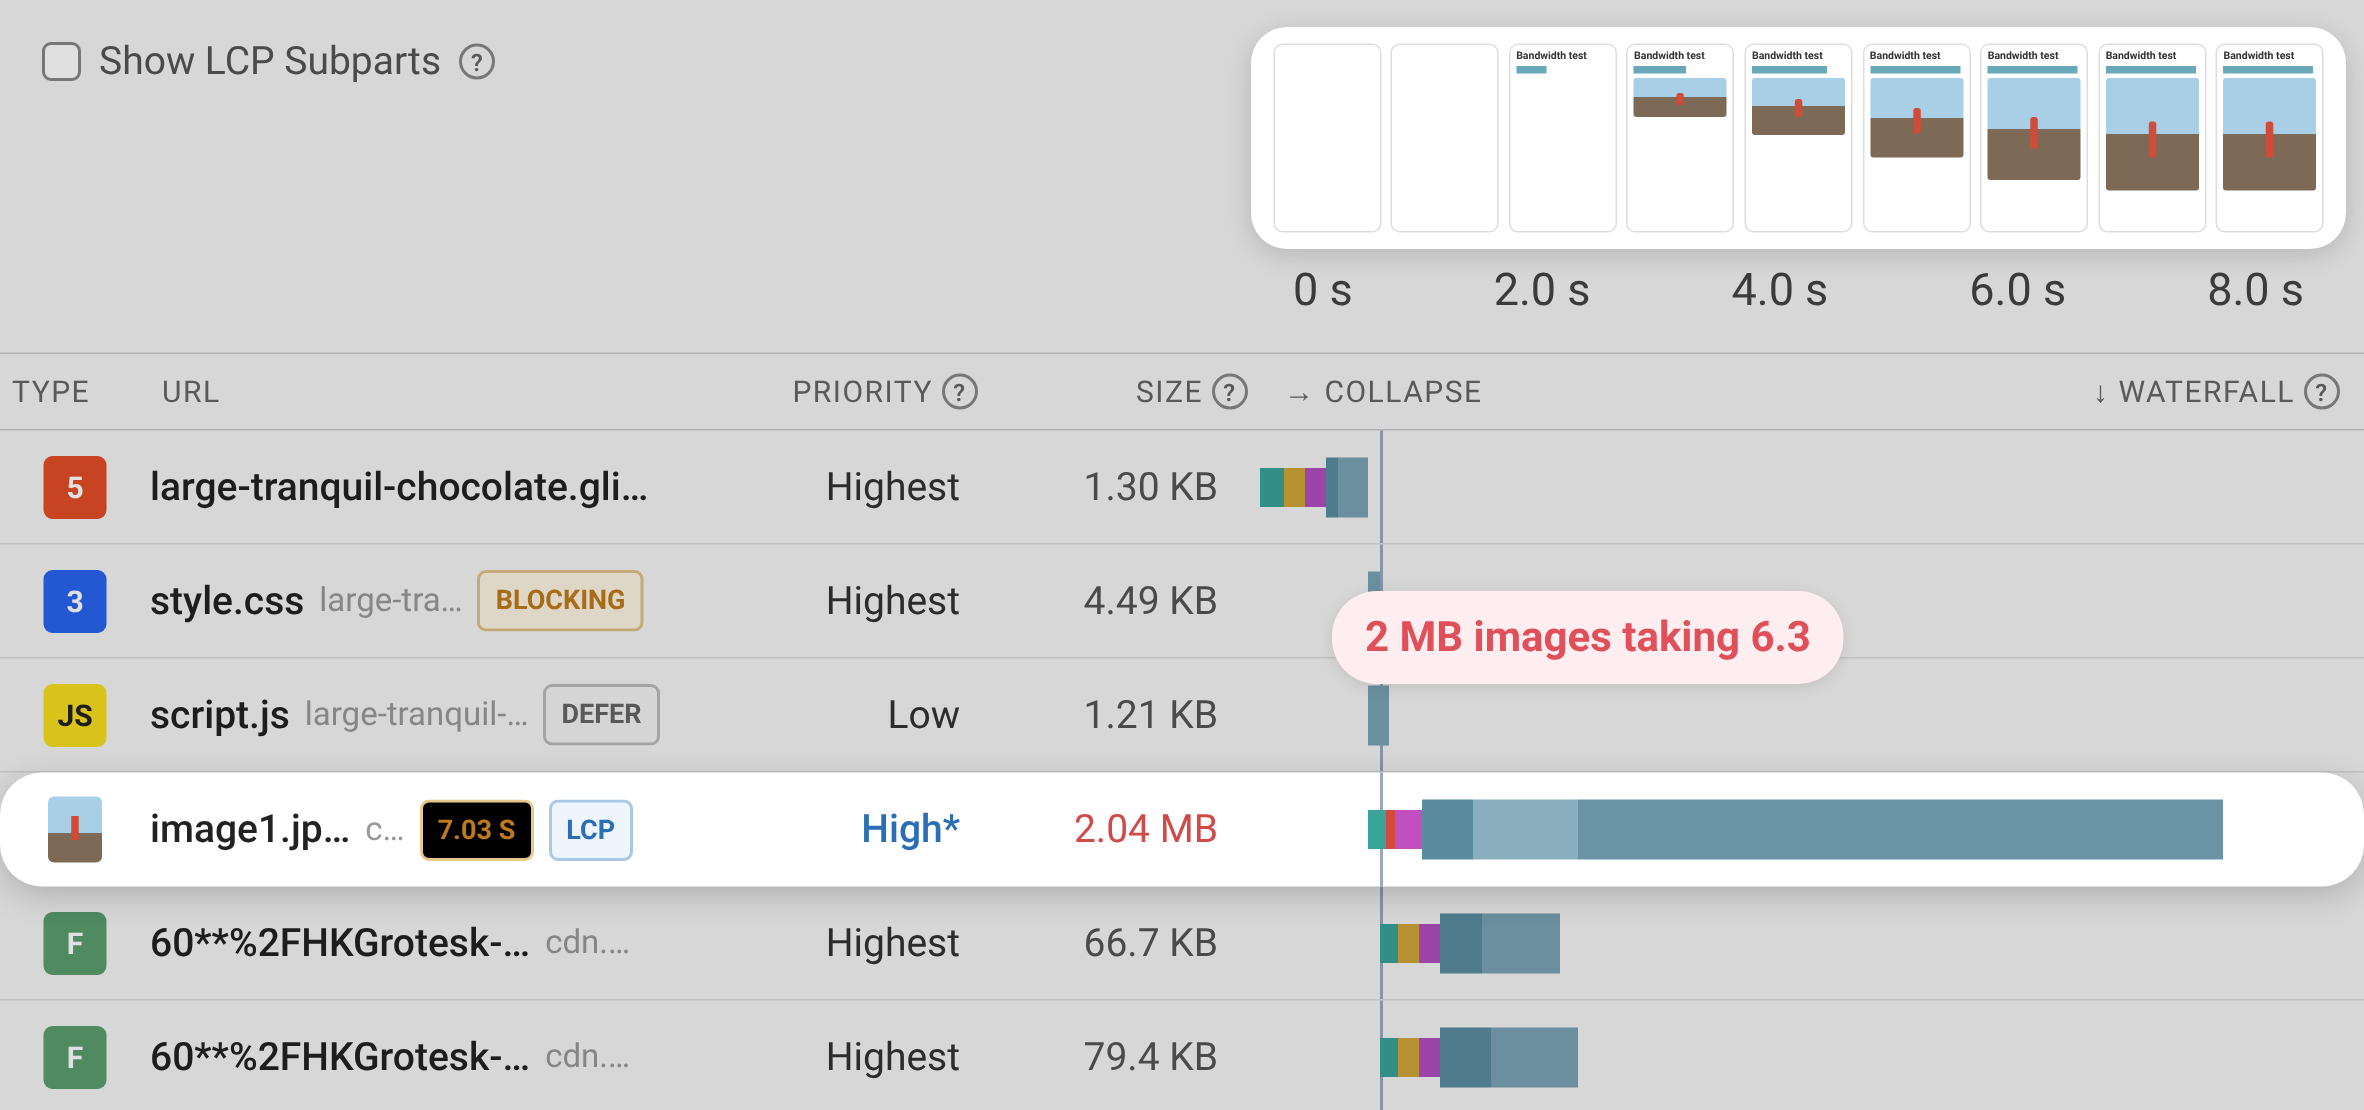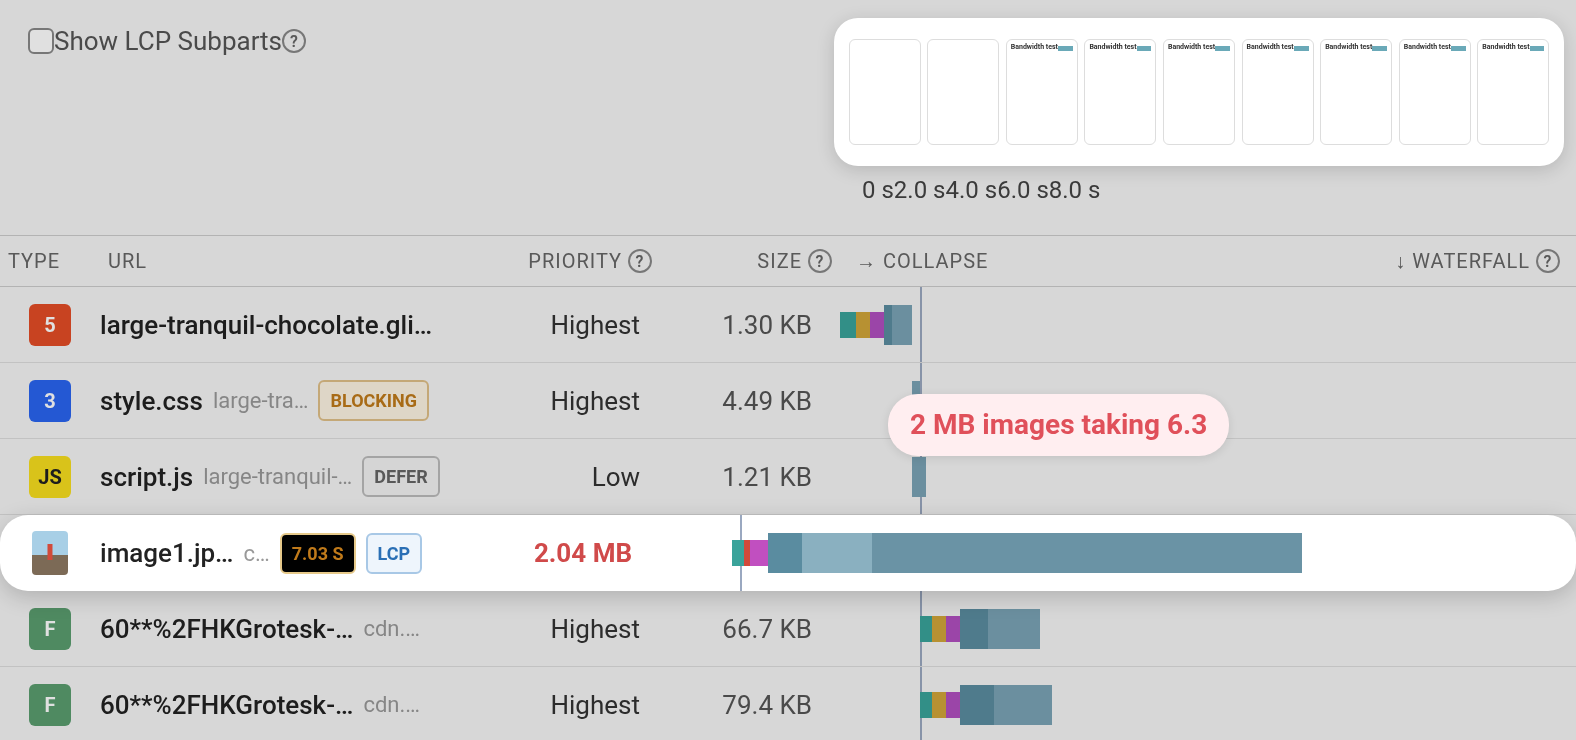--- a/index.html
+++ b/index.html
@@ -1,31 +1,31 @@
 <!DOCTYPE html>
 <html><head>
 <meta charset="utf-8">
 <style>
 *{box-sizing:border-box;margin:0;padding:0}
 body{font-family:-apple-system,BlinkMacSystemFont,"Segoe UI",Roboto,sans-serif;background:#f5f5f5;color:#333;position:relative;width:1576px;height:740px;overflow:hidden}
 .dim{position:absolute;inset:0;background:rgba(0,0,0,0.12);pointer-events:none;z-index:5}
 
 
-.top-opt{position:absolute;top:26px;left:28px;display:flex;align-items:center;font-size:26px;color:#555}
+.top-opt{position:absolute;top:26px;left:28px;display:flex;align-items:center;gap:12px;font-size:26px;color:#555}
 .cb{width:26px;height:26px;border:2px solid #888;border-radius:6px;background:#fff}
 .help{display:inline-flex;width:24px;height:24px;border:2px solid #888;border-radius:50%;align-items:center;justify-content:center;font-size:16px;color:#666;font-weight:600}
 
 
 .filmstrip{position:absolute;top:18px;right:12px;width:730px;height:148px;background:#fff;border-radius:24px;box-shadow:0 4px 18px rgba(0,0,0,0.15);display:flex;align-items:center;justify-content:space-evenly;padding:8px;z-index:20}
-.frame{width:72px;height:106px;border:1px solid #ddd;border-radius:6px;background:#fff;display:flex;flex-direction:row;overflow:hidden;font-size:7px;padding:3px 4px;color:#333}
+.frame{width:72px;height:126px;border:1px solid #ddd;border-radius:6px;background:#fff;display:flex;flex-direction:column;overflow:hidden;font-size:7px;padding:3px 4px;color:#333}
 .frame .ft{font-weight:700;white-space:nowrap}
 .frame .bar{height:5px;background:#6aa9b8;margin-top:3px}
 .frame .img{margin-top:3px;background:linear-gradient(#a8cfe6 0 50%,#7c6a56 50% 100%);position:relative;border-radius:2px}
 .frame .img::after{content:"";position:absolute;left:50%;top:38%;width:8%;height:32%;background:#d24a3a;transform:translateX(-50%);border-radius:2px}
-.timeaxis{position:absolute;top:176px;right:12px;width:730px;display:flex;padding:0 28px;font-size:24px;color:#444}
+.timeaxis{position:absolute;top:176px;right:12px;width:730px;display:flex;justify-content:space-between;padding:0 28px;font-size:30px;color:#444}
 
 
 .hdr{position:absolute;top:235px;left:0;right:0;height:52px;border-top:1px solid #ccc;border-bottom:1px solid #ccc;display:grid;grid-template-columns:100px 400px 160px 180px 736px;align-items:center;font-size:20px;color:#666;letter-spacing:1px}
 .hdr>div{display:flex;align-items:flex-end;gap:6px;padding:0 8px}
 .hdr .r{justify-content:flex-end}
 
 
 .rows{position:absolute;top:287px;left:0;right:0}
 .row{height:76px;border-bottom:1px solid #ddd;display:grid;grid-template-columns:100px 400px 160px 180px 736px;align-items:center;font-size:26px}
 .row .ic{display:flex;justify-content:center}
@@ -36,21 +36,21 @@
 .row .sz{text-align:right;padding-right:28px;color:#555}
 .row .wf{position:relative;height:100%}
 .badge{font-size:18px;font-weight:700;padding:8px 10px;border-radius:6px;border:2px solid}
 .b-block{color:#c07a1a;border-color:#e0c088;background:#fdf4e3}
 .b-defer{color:#666;border-color:#bbb;background:#f3f3f3}
 .b-time{color:#c07a1a;border-color:#e6c98a;background:#000000}
 .b-lcp{color:#2a6fb5;border-color:#a8c8e6;background:#eef5fc}
 
 .row.hi{background:#fff;border-radius:28px;box-shadow:0 6px 22px rgba(0,0,0,0.18);position:relative;z-index:20;border-bottom:none}
 .row.hi .pri{color:#2a6fb5;font-weight:500}
-.row.hi .sz{color:#d04a4a;font-weight:700}
+.row.hi .sz{color:#d04a4a;font-weight:400}
 
 
 .icon{width:42px;height:42px;border-radius:6px;display:flex;align-items:center;justify-content:center;font-weight:700;font-size:20px;color:#fff}
 .i-html{background:#e44d26}
 .i-css{background:#2965f1}
 .i-js{background:#f7df1e;color:#222}
 .i-font{background:#5a9e6f}
 .i-img{width:36px;height:44px;background:linear-gradient(#a8cfe6 0 55%,#7c6a56 55% 100%);border-radius:4px;position:relative}
 .i-img::after{content:"";position:absolute;left:50%;top:30%;width:14%;height:35%;background:#d24a3a;transform:translateX(-50%)}
 
@@ -196,20 +196,21 @@
     <div class="row hi">
       <div class="ic">
         <div class="i-img"></div>
       </div>
       <div class="url">
         <span class="main">image1.jp…</span>
         <span class="sub">c…</span>
         <span class="badge b-time">7.03 S</span>
         <span class="badge b-lcp">LCP</span>
       </div>
+      <div class="pri">High*</div>
       <div class="sz">2.04 MB</div>
       <div class="wf">
         <div class="wf-line" style="left: 80px;"></div>
         <div class="seg" style="left: 72px; width: 12px; background: rgb(58, 163, 154);"></div>
         <div class="seg" style="left: 84px; width: 6px; background: rgb(210, 74, 58);"></div>
         <div class="seg" style="left: 90px; width: 18px; background: rgb(193, 79, 192);"></div>
         <div class="seg" style="left: 108px; width: 34px; background: rgb(90, 140, 160); height: 40px;"></div>
         <div class="seg" style="left: 142px; width: 70px; background: rgb(138, 176, 192); height: 40px;"></div>
         <div class="seg" style="left: 212px; width: 430px; background: rgb(106, 147, 165); height: 40px;"></div>
       </div>

